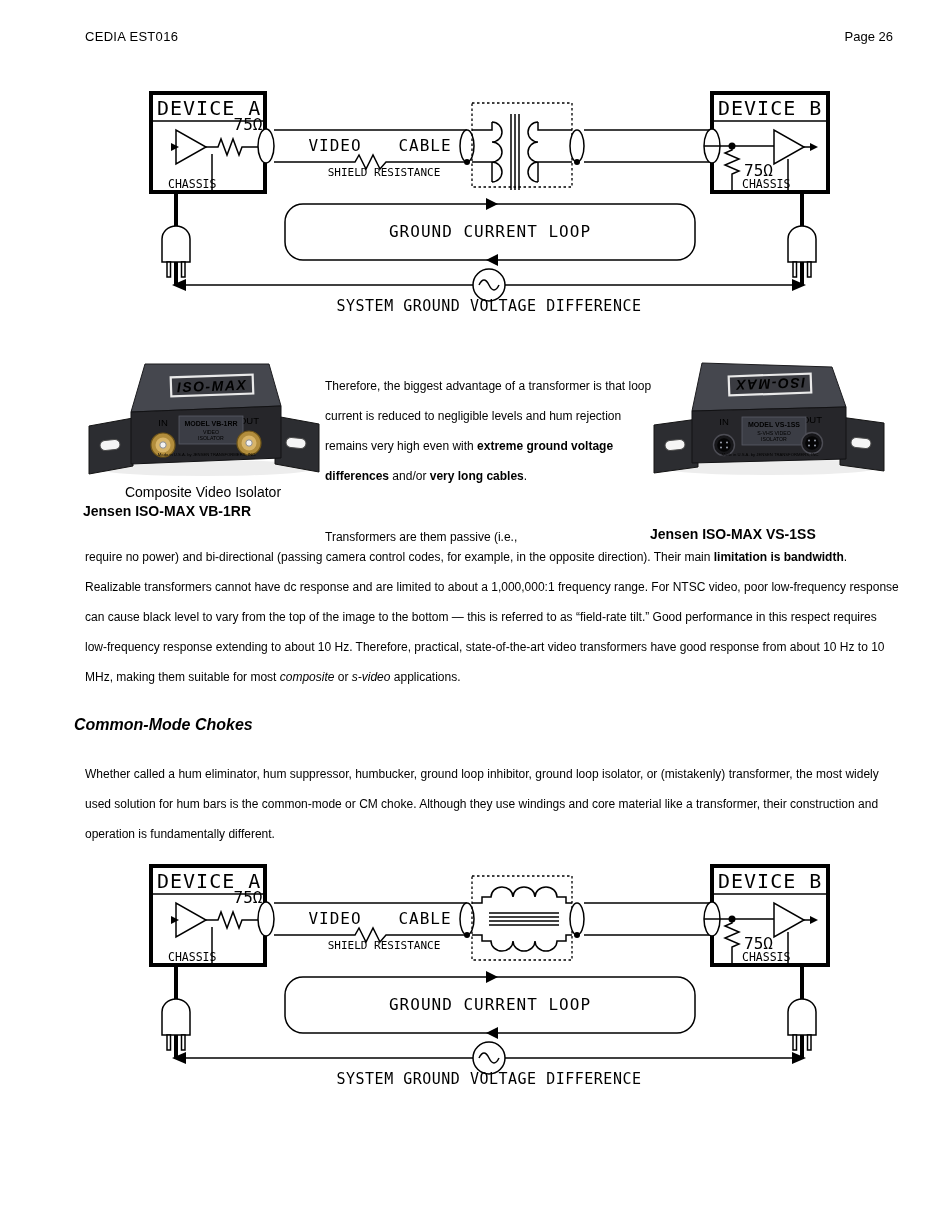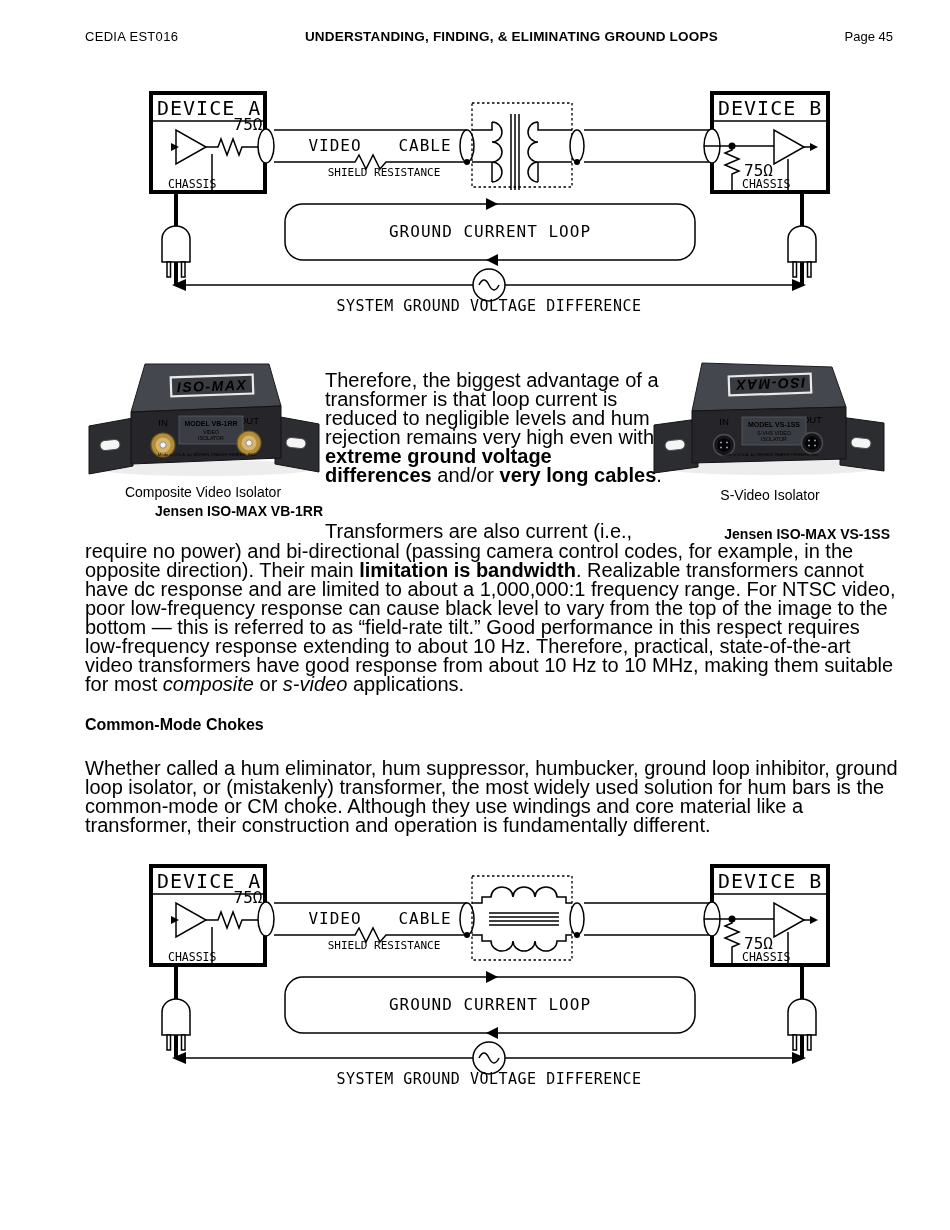--- a/index.html
+++ b/index.html
@@ -2,42 +2,41 @@
 <html><head>
 <meta charset="utf-8">
 <style>
   html,body{margin:0;padding:0;background:#fff;}
   .page{position:relative;width:950px;height:1230px;background:#ffffff;overflow:hidden;
         font-family:"Liberation Sans",sans-serif;color:#000;}
   .hdr{position:absolute;top:29px;left:85px;right:57px;display:flex;
        justify-content:space-between;align-items:flex-end;font-size:13px;}
   .hdr .doc-id{letter-spacing:.3px;}
   .hdr .title{font-weight:bold;font-size:13.5px;letter-spacing:.2px;}
-  .body-text{position:absolute;font-size:20px;line-height:19px;}
+  .body-text{position:absolute;font-size:12px;line-height:30px;}
   .heading{position:absolute;font-size:16px;font-weight:bold;}
   .caption{position:absolute;text-align:center;font-size:14px;}
-  .subcaption{position:absolute;text-align:right;font-size:14px;font-weight:bold;}
+  .subcaption{position:absolute;text-align:left;font-size:14px;font-weight:bold;}
   svg{position:absolute;overflow:visible;}
   svg text{font-family:"DejaVu Sans Mono",monospace;fill:#000;}
   .ph-label{font-family:"Liberation Sans",sans-serif;}
   .ln{stroke:#000;stroke-width:1.5;fill:none;}
   .thick{stroke:#000;stroke-width:4;fill:none;}
   .dot{fill:#000;stroke:none;}
   .cap{fill:#fff;stroke:#000;stroke-width:1.5;}
   .dashed{fill:none;stroke:#000;stroke-width:1.3;stroke-dasharray:2.5 2.5;}
 </style>
 </head>
 <body>
 
 <div class="page">
 
   <div class="hdr">
     <span class="doc-id">CEDIA EST016</span>
-    <span class="title">UNDERSTANDING, FINDING, &amp; ELIMINATING GROUND LOOPS</span>
-    <span class="page-num">Page 45</span>
+    <span class="page-num">Page 26</span>
   </div>
 
   <svg style="left:140px;top:88px" width="700" height="232" viewBox="0 0 700 232">
 
     <g>
       <rect class="thick" x="11" y="5" width="114" height="99"></rect>
       <text x="17" y="27" font-size="20" letter-spacing="1">DEVICE A</text>
       <line class="ln" x1="13" y1="33" x2="123" y2="33"></line>
       <polygon class="ln" points="36,42 36,76 66,59"></polygon>
       <polygon class="dot" points="31,55 31,63 39,59"></polygon>
@@ -185,27 +184,26 @@
     <g>
       <circle cx="162" cy="88" r="10.5" fill="#17171a" stroke="#4d4d55" stroke-width="1.4"></circle>
       <circle cx="162" cy="88" r="6.8" fill="#050506"></circle>
       <circle cx="159" cy="85.5" r="1" fill="#9aa0ad"></circle>
         <circle cx="165" cy="85.5" r="1" fill="#9aa0ad"></circle>
       <circle cx="159" cy="90.5" r="1" fill="#9aa0ad"></circle>
         <circle cx="165" cy="90.5" r="1" fill="#9aa0ad"></circle>
     </g>
     <text class="ph-label" x="120" y="101" font-size="4.2" text-anchor="middle" fill="#8e97aa">Made in U.S.A. by JENSEN TRANSFORMERS, INC</text>
   </svg>
-  <div class="caption" style="left:650px;top:487px;width:240px;">S-Video Isolator</div>
   <div class="subcaption" style="left:650px;top:506px;width:240px;margin-top:20px;">Jensen ISO-MAX VS-1SS</div>
 
   <div class="body-text" style="left:325px;top:371px;width:338px;"><span>Therefore, the biggest advantage of a transformer is that loop current is reduced to negligible levels and hum rejection remains very high even with </span><span style="font-weight: bold;">extreme ground voltage differences</span><span> and/or </span><span style="font-weight: bold;">very long cables</span><span>.</span></div>
-  <div class="body-text" style="left:325px;top:522px;width:338px;"><span>Transformers are also current (i.e.,</span></div>
+  <div class="body-text" style="left:325px;top:522px;width:338px;"><span>Transformers are them passive (i.e.,</span></div>
   <div class="body-text" style="left:85px;top:542px;width:815px;"><span>require no power) and bi-directional (passing camera control codes, for example, in the opposite direction). Their main </span><span style="font-weight: bold;">limitation is bandwidth</span><span>. Realizable transformers cannot have dc response and are limited to about a 1,000,000:1 frequency range. For NTSC video, poor low-frequency response can cause black level to vary from the top of the image to the bottom — this is referred to as “field-rate tilt.” Good performance in this respect requires low-frequency response extending to about 10 Hz. Therefore, practical, state-of-the-art video transformers have good response from about 10 Hz to 10 MHz, making them suitable for most </span><span style="font-style: italic;">composite</span><span> or </span><span style="font-style: italic;">s-video</span><span> applications.</span></div>
-  <div class="heading" style="left:85px;top:716px;">Common-Mode Chokes</div>
+  <div class="heading" style="left:74px;top:716px;font-style:italic;">Common-Mode Chokes</div>
   <div class="body-text" style="left:85px;top:759px;width:815px;"><span>Whether called a hum eliminator, hum suppressor, humbucker, ground loop inhibitor, ground loop isolator, or (mistakenly) transformer, the most widely used solution for hum bars is the common-mode or CM choke. Although they use windings and core material like a transformer, their construction and operation is fundamentally different.</span></div>
 
   <svg style="left:140px;top:861px" width="700" height="232" viewBox="0 0 700 232">
     <g>
       <rect class="thick" x="11" y="5" width="114" height="99"></rect>
       <text x="17" y="27" font-size="20" letter-spacing="1">DEVICE A</text>
       <line class="ln" x1="13" y1="33" x2="123" y2="33"></line>
       <polygon class="ln" points="36,42 36,76 66,59"></polygon>
       <polygon class="dot" points="31,55 31,63 39,59"></polygon>
       <polyline class="ln" points="66,59 78,59 81,51 87,67 93,51 99,67 102,59 118,59"></polyline>

